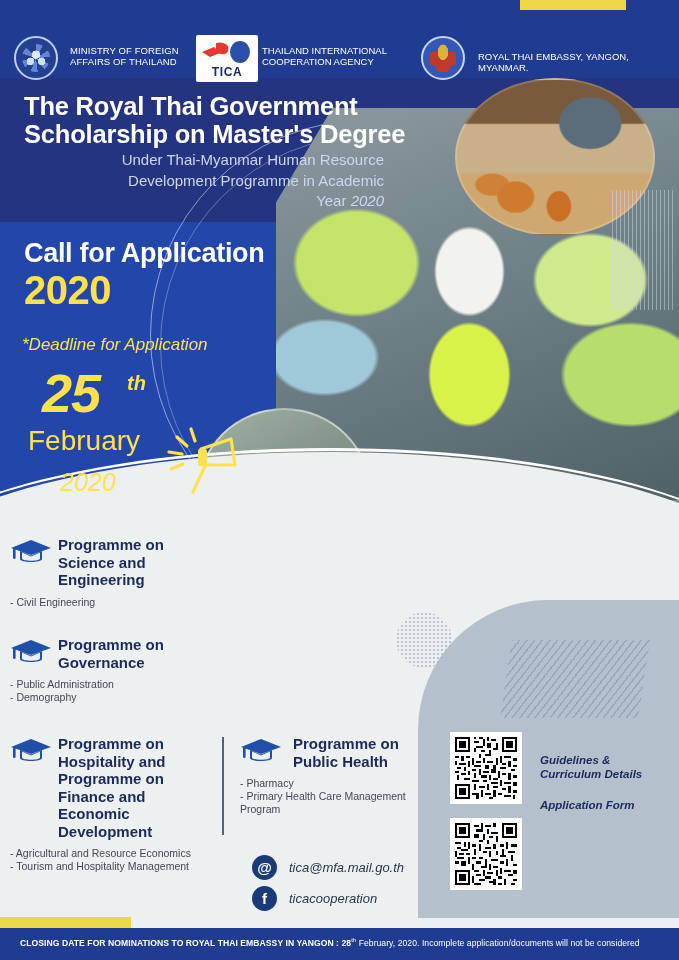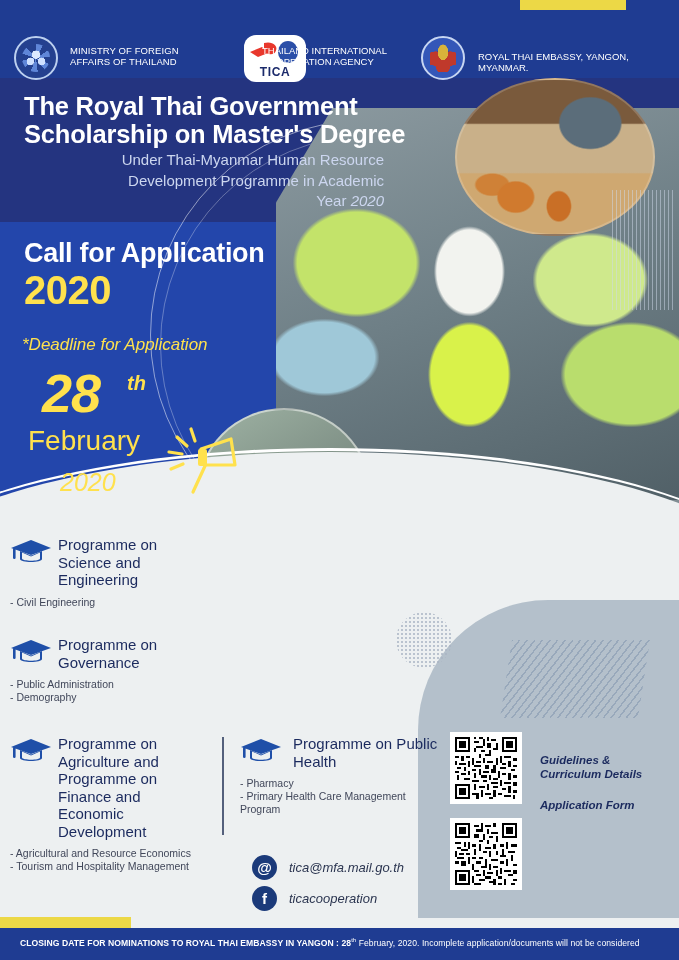--- a/index.html
+++ b/index.html
@@ -53,21 +53,21 @@
       radial-gradient(circle at 30% 62%, #cfe0ff 0 14%, transparent 15%),
       radial-gradient(circle at 70% 62%, #cfe0ff 0 14%, transparent 15%),
       conic-gradient(from 0deg, #5f86d8 0 8%, #24408f 8% 16%, #5f86d8 16% 24%, #24408f 24% 32%,
                      #5f86d8 32% 40%, #24408f 40% 48%, #5f86d8 48% 56%, #24408f 56% 64%,
                      #5f86d8 64% 72%, #24408f 72% 80%, #5f86d8 80% 88%, #24408f 88% 100%);
   }
   .mfa-text { position:absolute; left:70px; top:29px; width:120px; color:#fff;
     font-size:9.5px; line-height:11px; letter-spacing:.1px; }
 
   .tica-box { position:absolute; left:196px; top:19px; width:62px; height:47px;
-    background:#fff; border-radius:12px;margin-left:48px; }
+    background:#fff; border-radius:2px; }
   .tica-mark { position:absolute; left:4px; top:4px; width:54px; height:26px; }
   .tica-word { position:absolute; left:0; bottom:3px; width:62px; text-align:center;
     font-weight:bold; font-size:12px; color:#1b2a6b; letter-spacing:.6px; }
   .tica-text { position:absolute; left:262px; top:29px; width:130px; color:#fff;
     font-size:9.5px; line-height:11px; }
 
   .garuda { position:absolute; left:421px; top:20px; width:44px; height:44px; border-radius:50%;
     background:radial-gradient(circle at 50% 50%, #2a49a0 0 30%, #3457b8 31% 100%);
     border:2px solid #c7d6f2; overflow:hidden; }
   .garuda::after{
@@ -178,21 +178,21 @@
 
   
   .gray-panel {
     position:absolute; left:418px; top:600px; width:261px; height:318px;
     background:#b4c0cb; border-radius:130px 0 0 0;
   }
 
   
   .prog { position:absolute; }
   .cap { width:42px; height:28px; position:absolute; left:0; top:2px; }
-  .prog-title { font-size:15px; font-weight:normal; color:#1b2a5e; line-height:17.5px; }
+  .prog-title { font-size:15px; font-weight:bold; color:#1b2a5e; line-height:17.5px; }
   .prog-items { font-size:10.5px; color:#41475a; line-height:13px; margin-top:7px; }
 
   .p1 { left:10px; top:536px; width:200px; }
   .p1 .prog-title { margin-left:48px; }
   .p2 { left:10px; top:636px; width:210px; }
   .p2 .prog-title { margin-left:48px; }
   .p3 { left:10px; top:735px; width:195px; }
   .p3 .prog-title { margin-left:48px; }
   .p4 { left:240px; top:735px; width:200px; }
   .p4 .prog-title { margin-left:53px; }
@@ -279,21 +279,21 @@
     <div>Development Programme in Academic</div>
     <div>
       <span>Year </span><em>2020</em>
     </div>
   </div>
 
   <div class="cfa">Call for Application</div>
   <div class="cfa-year">2020</div>
 
   <div class="deadline-label">*Deadline for Application</div>
-  <div class="day">28</div>
+  <div class="day">25</div>
   <div class="day-sup">th</div>
   <div class="month">February</div>
   <div class="d-year">2020</div>
   <svg class="megaphone" viewBox="0 0 76 70">
     <g stroke="#ffe14d" stroke-width="3.2" stroke-linecap="round" fill="none">
       <line x1="26" y1="4" x2="30" y2="16"></line>
       <line x1="12" y1="12" x2="22" y2="21"></line>
       <line x1="4" y1="27" x2="17" y2="29"></line>
       <line x1="6" y1="44" x2="18" y2="39"></line>
     </g>
@@ -325,21 +325,21 @@
 - Demography</div>
   </div>
 
   <div class="prog p3">
     <svg class="cap" viewBox="0 0 42 28">
       <path d="M21 2 L41 10 L21 17 L1 10 Z" fill="#1f4fa8"></path>
       <path d="M10 13 L10 21 C10 25, 32 25, 32 21 L32 13 L21 17.6 Z" fill="#1f4fa8"></path>
       <path d="M12 14.5 L12 20.5 C12 23.5, 30 23.5, 30 20.5 L30 14.5 L21 18.4 Z" fill="#edf0f1"></path>
       <rect x="3" y="10" width="2.6" height="11" rx="1.2" fill="#1f4fa8"></rect>
     </svg>
-    <div class="prog-title">Programme on Agriculture and Programme on Finance and Economic Development</div>
+    <div class="prog-title">Programme on Hospitality and Programme on Finance and Economic Development</div>
     <div class="prog-items" style="white-space:pre-line">- Agricultural and Resource Economics
 - Tourism and Hospitality Management</div>
   </div>
 
   <div class="vdivider"></div>
 
   <div class="prog p4">
     <svg class="cap" viewBox="0 0 42 28">
       <path d="M21 2 L41 10 L21 17 L1 10 Z" fill="#1f4fa8"></path>
       <path d="M10 13 L10 21 C10 25, 32 25, 32 21 L32 13 L21 17.6 Z" fill="#1f4fa8"></path>

